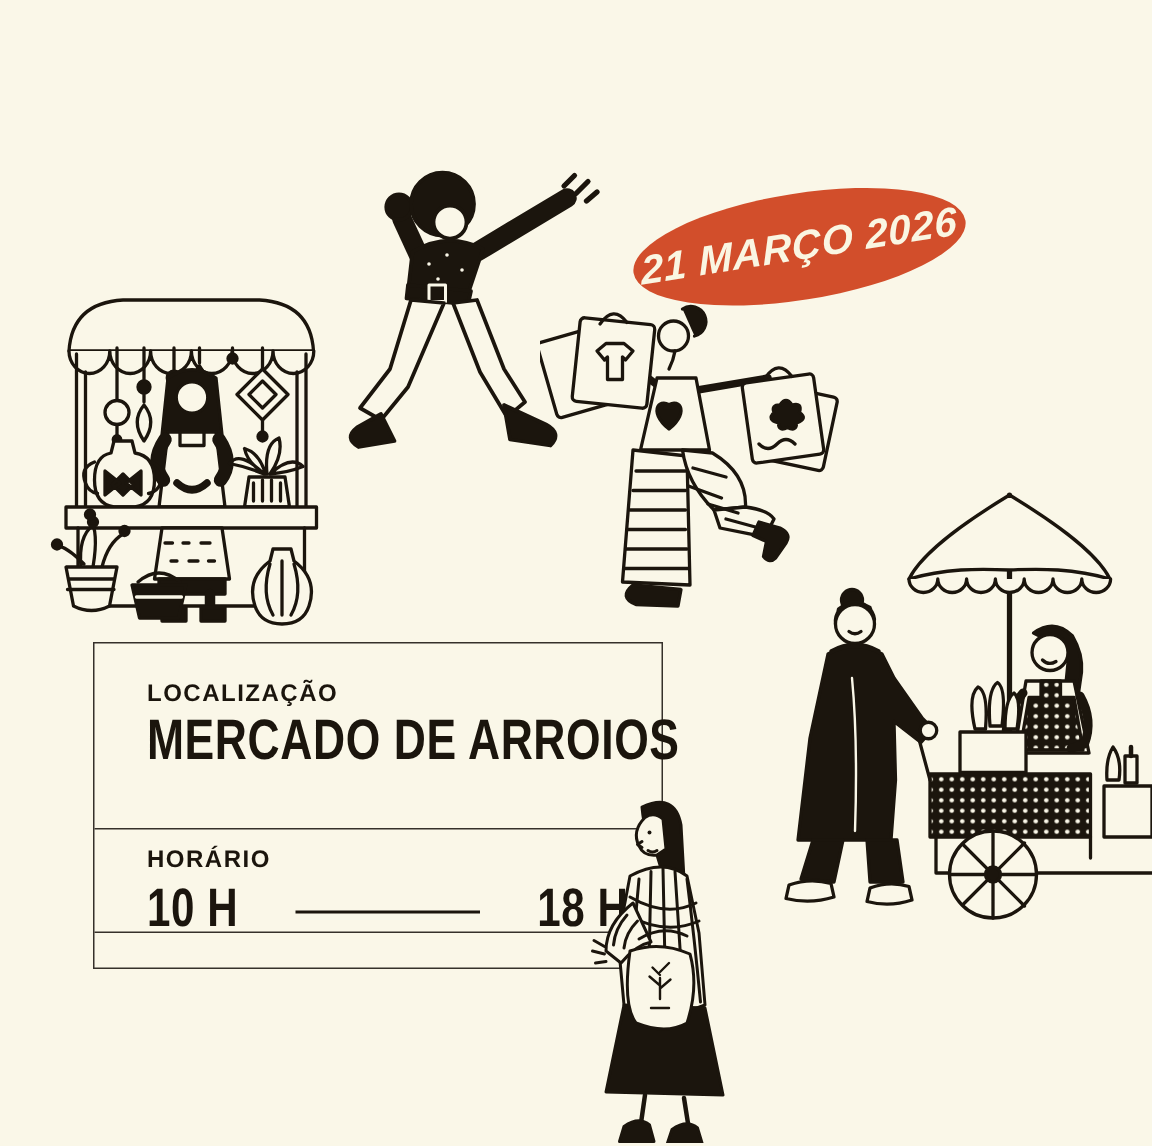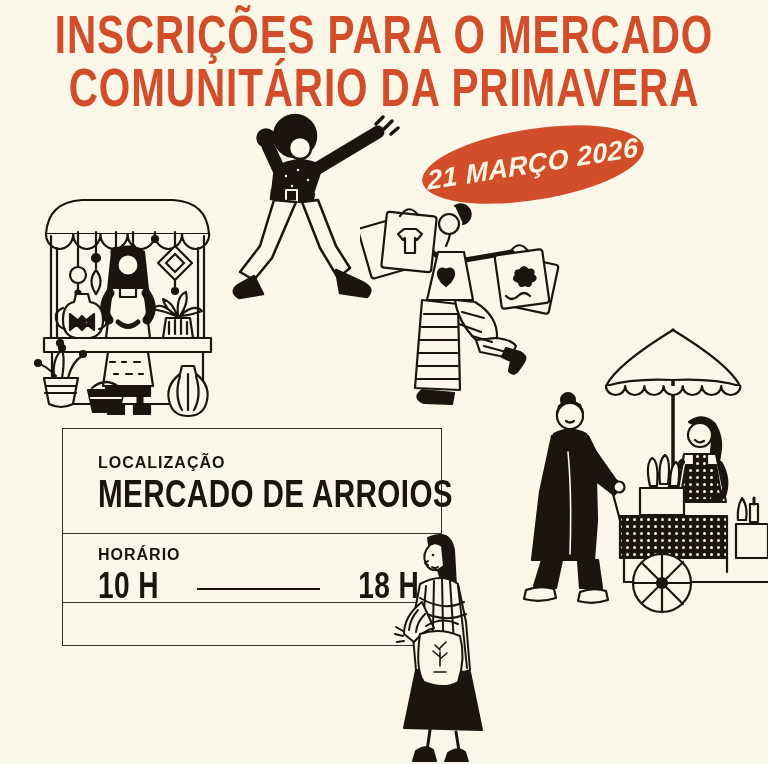--- a/index.html
+++ b/index.html
@@ -29,21 +29,21 @@
     color:#FAF6E2;transform:skewX(-6deg);white-space:nowrap;
   }
   
   .info-box{
     position:absolute;left:62px;top:428px;width:380px;height:218px;z-index:1;
     border:1.5px solid #35302a;box-sizing:border-box;
     display:flex;flex-direction:column;
   }
   .info-row{box-sizing:border-box;padding:0 22px 0 35px;}
   .row-loc{height:104px;padding-top:26px;}
-  .row-hours{height:70px;padding-top:13px;border-top:1.5px solid #35302a;border-bottom:1.5px solid #35302a;}
+  .row-hours{height:70px;padding-top:13px;border-top:1.5px solid #35302a;border-bottom:1.5px solid #35302a;margin-top:19px;}
   .row-apps{flex:1;padding-top:17px;}
   .info-label{font-weight:bold;font-size:16px;letter-spacing:1px;line-height:1;}
   .info-value{
     display:inline-block;font-weight:bold;font-size:38px;line-height:1.05;margin-top:4px;
     letter-spacing:0.5px;transform:scaleX(0.78);transform-origin:left center;white-space:nowrap;
   }
   .hours-line{display:flex;align-items:center;margin-top:2px;}
   .hours-val{
     display:inline-block;font-weight:bold;font-size:36px;letter-spacing:0.5px;
     transform:scaleX(0.78);transform-origin:left center;white-space:nowrap;
@@ -56,24 +56,20 @@
   #illus-dancer {left:228px;top:106px;}
   #illus-shopper{left:360px;top:200px;}
   #illus-cart   {left:498px;top:320px;}
   #illus-tote   {left:392px;top:530px;}
 </style>
 </head>
 <body>
 
 <div class="poster">
 
-  <h1 class="title" style="margin:0;">
-    <span class="t-line">INSCRIÇÕES PARA O MERCADO</span>
-    <span class="t-line">COMUNITÁRIO DA PRIMAVERA</span>
-  </h1>
 
   <div class="badge">
     <span>21 MARÇO 2026</span>
   </div>
 
   <svg id="illus-stall" class="illus" width="195" height="232" viewBox="0 0 195 232">
     <g stroke="#1B150D" stroke-width="2.2" fill="none" stroke-linecap="round" stroke-linejoin="round">
       <path d="M16,44 Q18,12 52,10 L143,10 Q177,12 179,44 Z" fill="#FAF7E8"></path>
       <path d="M16,44 a13.6,15 0 0 0 27.2,0 a13.6,15 0 0 0 27.2,0 a13.6,15 0 0 0 27.2,0 a13.6,15 0 0 0 27.2,0 a13.6,15 0 0 0 27.2,0 a13.6,15 0 0 0 27.2,0" fill="#FAF7E8"></path>
       <path d="M21,46 V148 M27,58 V148 M168,58 V148 M174,46 V148"></path>

